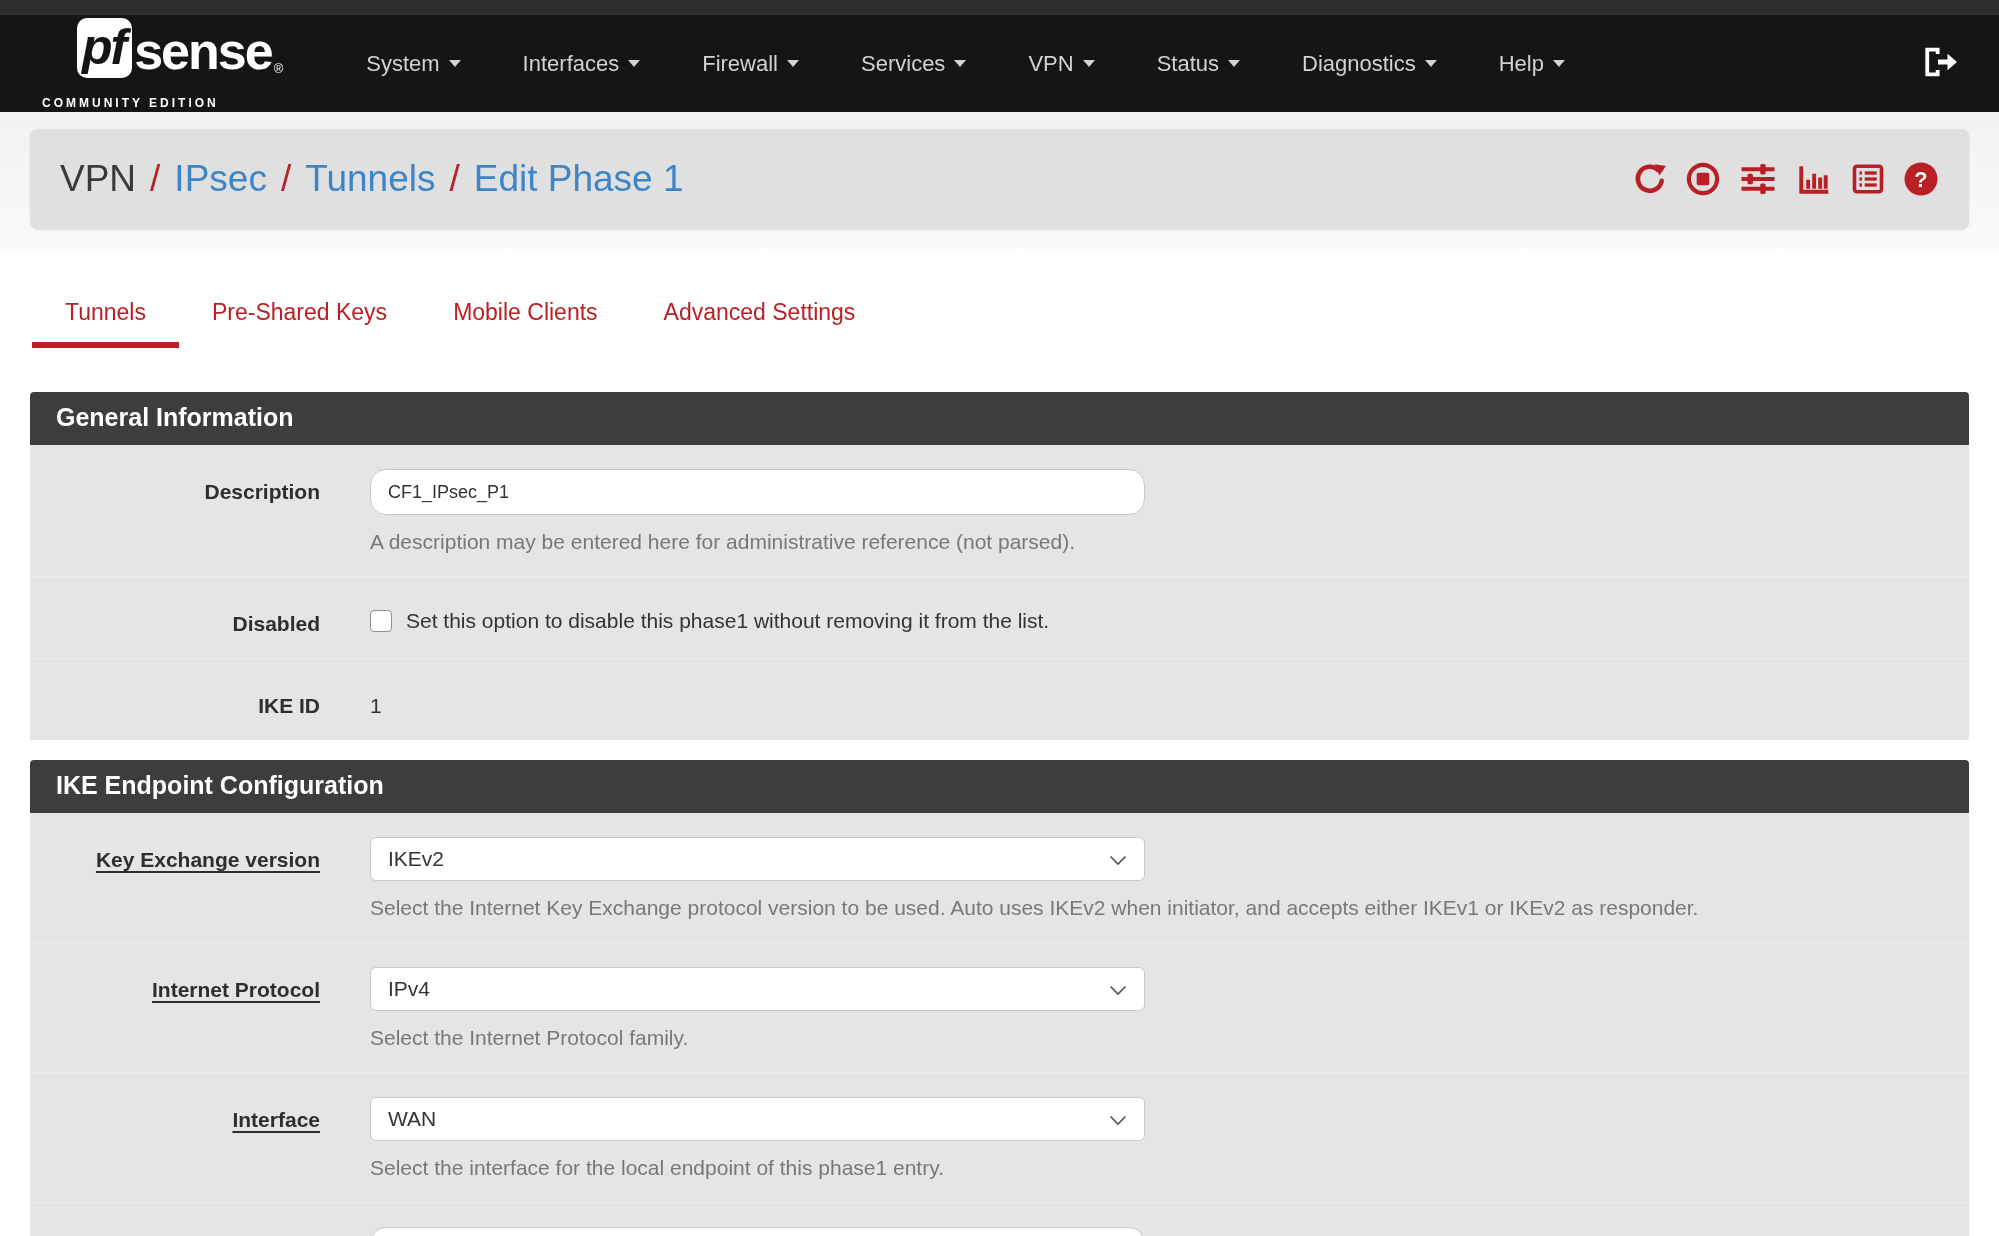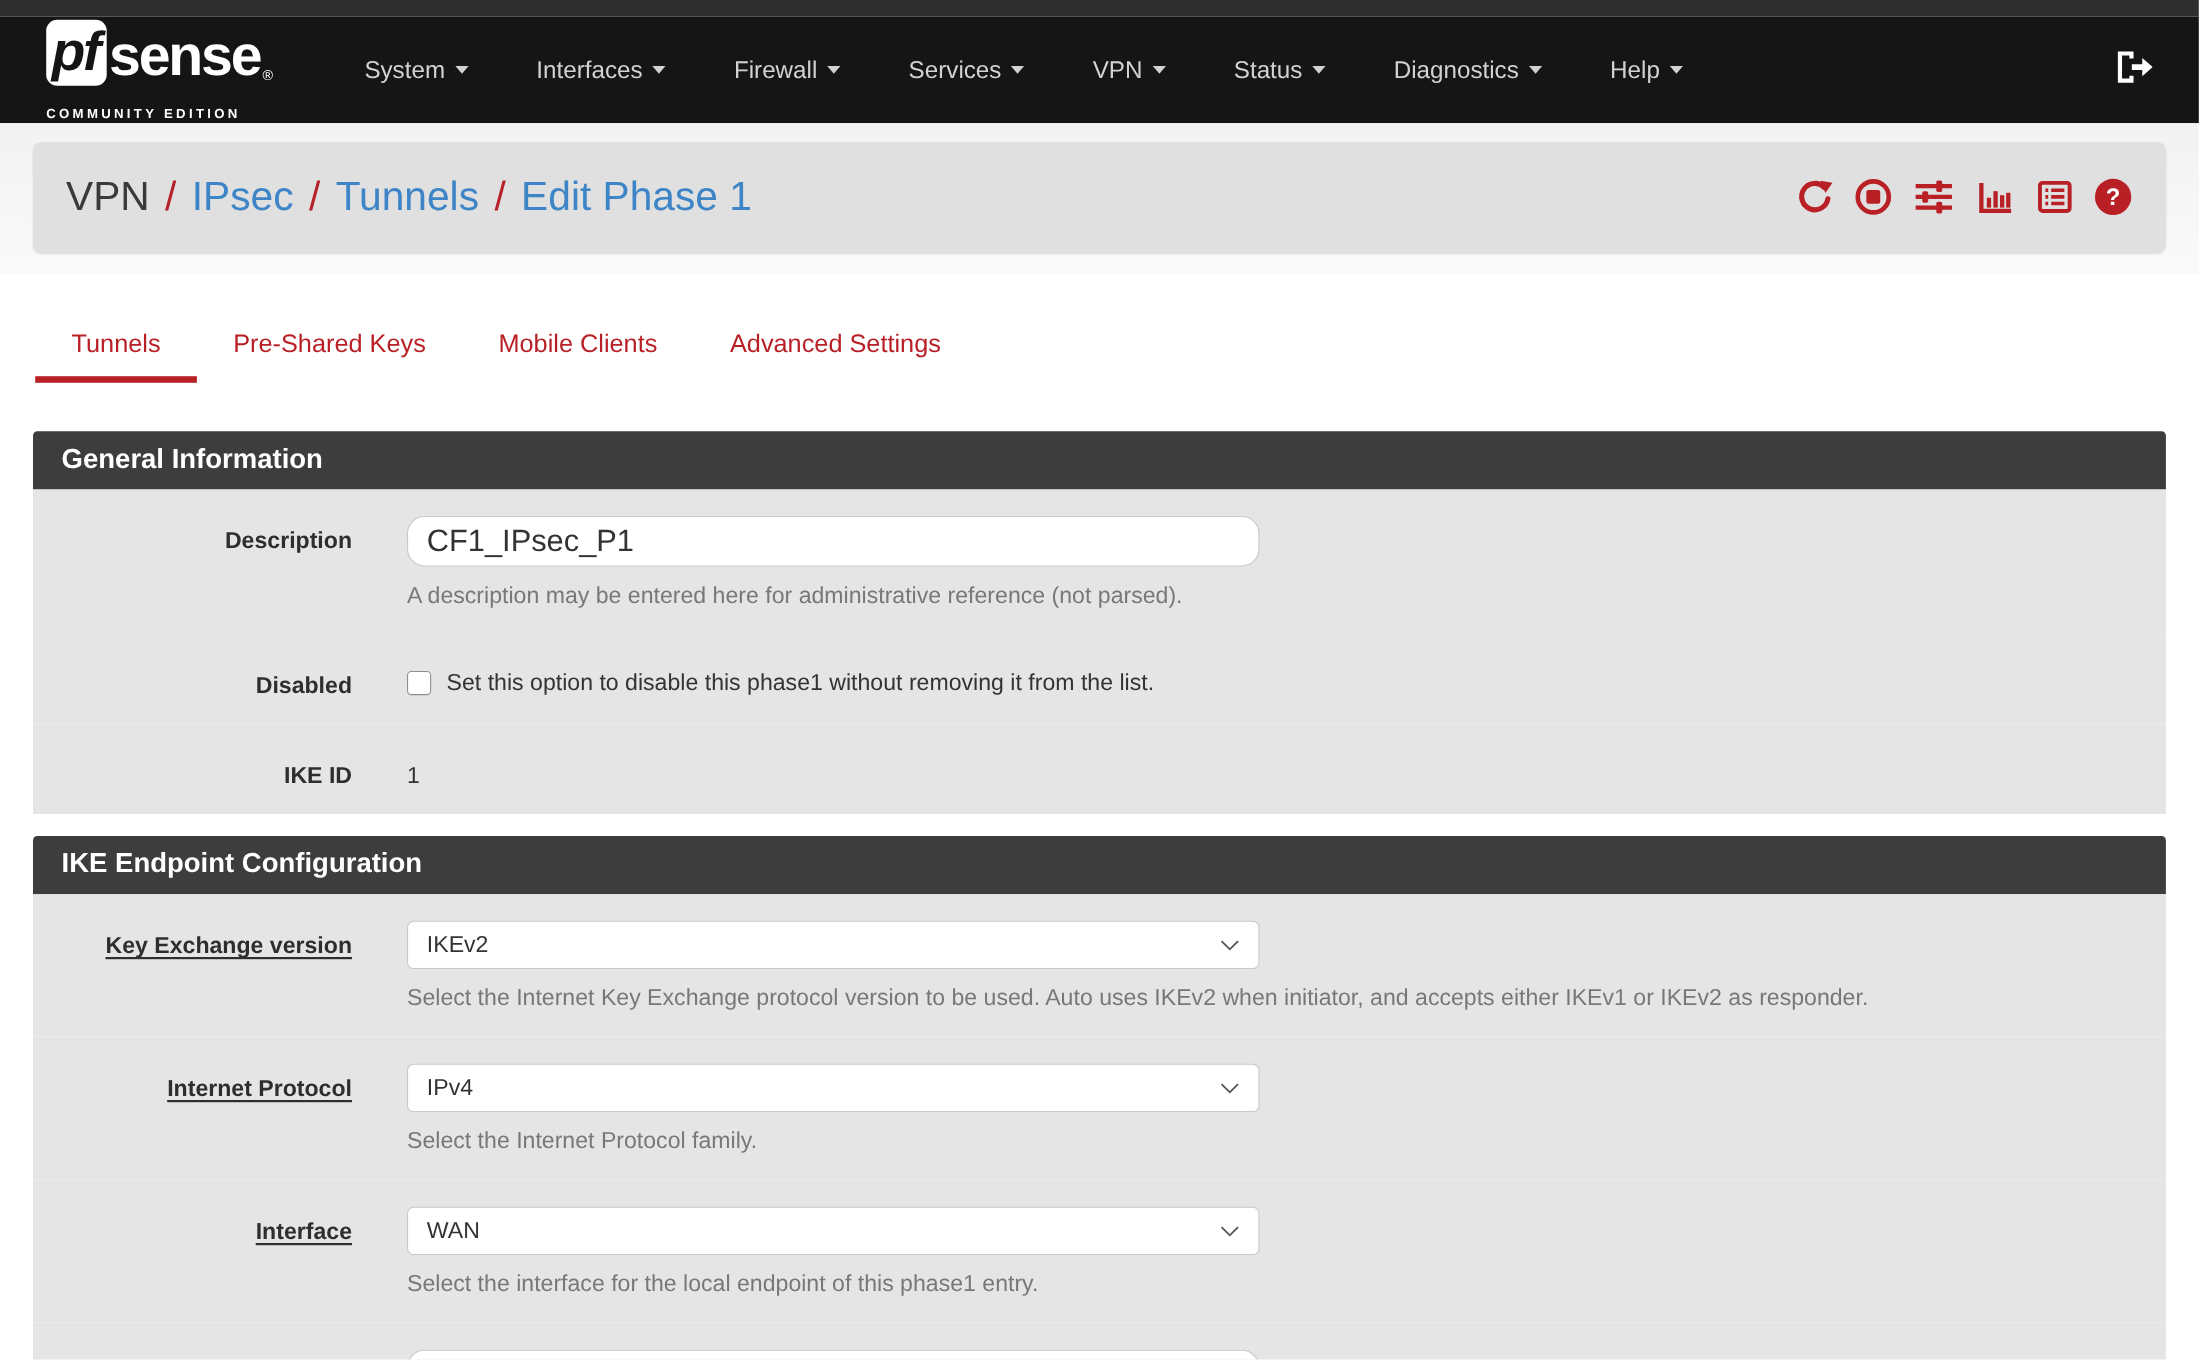--- a/index.html
+++ b/index.html
@@ -3,21 +3,21 @@
 <meta charset="utf-8">
 <style>
   * { margin:0; padding:0; box-sizing:border-box; }
   html,body { width:1999px; height:1236px; overflow:hidden; background:#fff;
     font-family:"Liberation Sans", sans-serif; }
 
   
   .topstrip { height:15px; background:#2e2e2e; }
   .navbar { height:97px; background:#151515; display:flex; align-items:center; padding:0 42px; }
   .brand { display:flex; flex-direction:column; margin-right:52px; cursor:pointer; }
-  .brand-top { display:flex; align-items:flex-end; }
+  .brand-top { display:flex; align-items:flex-end;margin-left:35px; }
   .pf-box { background:#fff; color:#151515; border-radius:10px; padding:0 7px 2px 5px;
     font-weight:bold; font-style:italic; font-size:50px; line-height:58px; letter-spacing:-2px; }
   .sense { color:#fff; font-weight:bold; font-size:52px; line-height:54px; letter-spacing:-2px; margin-left:2px; }
   .reg { color:#fff; font-size:13px; align-self:flex-end; margin:0 0 2px 2px; }
   .tagline { color:#fff; font-size:12px; letter-spacing:3px; font-weight:bold; margin-top:18px; }
   .nav-menu { display:flex; align-items:center; list-style:none; }
   .nav-item { display:flex; align-items:center; padding:0 31px; color:#d2d2d2;
     font-size:22px; cursor:pointer; height:71px; }
   .caret { display:inline-block; width:0; height:0; margin-left:9px;
     border-left:6px solid transparent; border-right:6px solid transparent;
@@ -49,21 +49,21 @@
     padding:11px 26px 13px; border-radius:4px 4px 0 0; margin-top:44px; }
   .panel:first-of-type .panel-heading { margin-top:44px; }
   .panel-body { background:#e5e5e5; }
   .form-row { display:flex; padding:24px 0 22px; border-bottom:1px solid #ececec; }
   .form-row.last { border-bottom:1px solid #e4e4e4; }
   .row-label { width:290px; flex:0 0 290px; text-align:right; font-weight:bold;
     font-size:21px; color:#2e2e2e; padding-top:11px; }
   .row-label.u { text-decoration:underline; text-underline-offset:4px; }
   .row-control { margin-left:50px; }
   .text-input { width:775px; height:46px; border:1px solid #c9c9c9; border-radius:16px;
-    font-size:28px; color:#333; padding:0 17px; outline:none; background:#fff;
+    font-size:18px; color:#333; padding:0 17px; outline:none; background:#fff;
     font-family:"Liberation Sans", sans-serif; }
   .select { width:775px; height:44px; border:1px solid #c9c9c9; border-radius:6px;
     background:#fff; display:flex; align-items:center; padding:0 17px; font-size:21px;
     color:#333; cursor:pointer; }
   .select .chev { margin-left:auto; }
   .help-text { margin-top:15px; color:#787878; font-size:21px; display:flex; align-items:center; }
   .check-row { display:flex; align-items:center; padding-top:8px; }
   .checkbox { appearance:none; -webkit-appearance:none; width:22px; height:22px;
     border:1.5px solid #8f8f8f; border-radius:4px; background:#fff; cursor:pointer; margin:0; }
   .check-label { font-size:21px; color:#333; margin-left:14px; cursor:pointer;text-align:center; }

